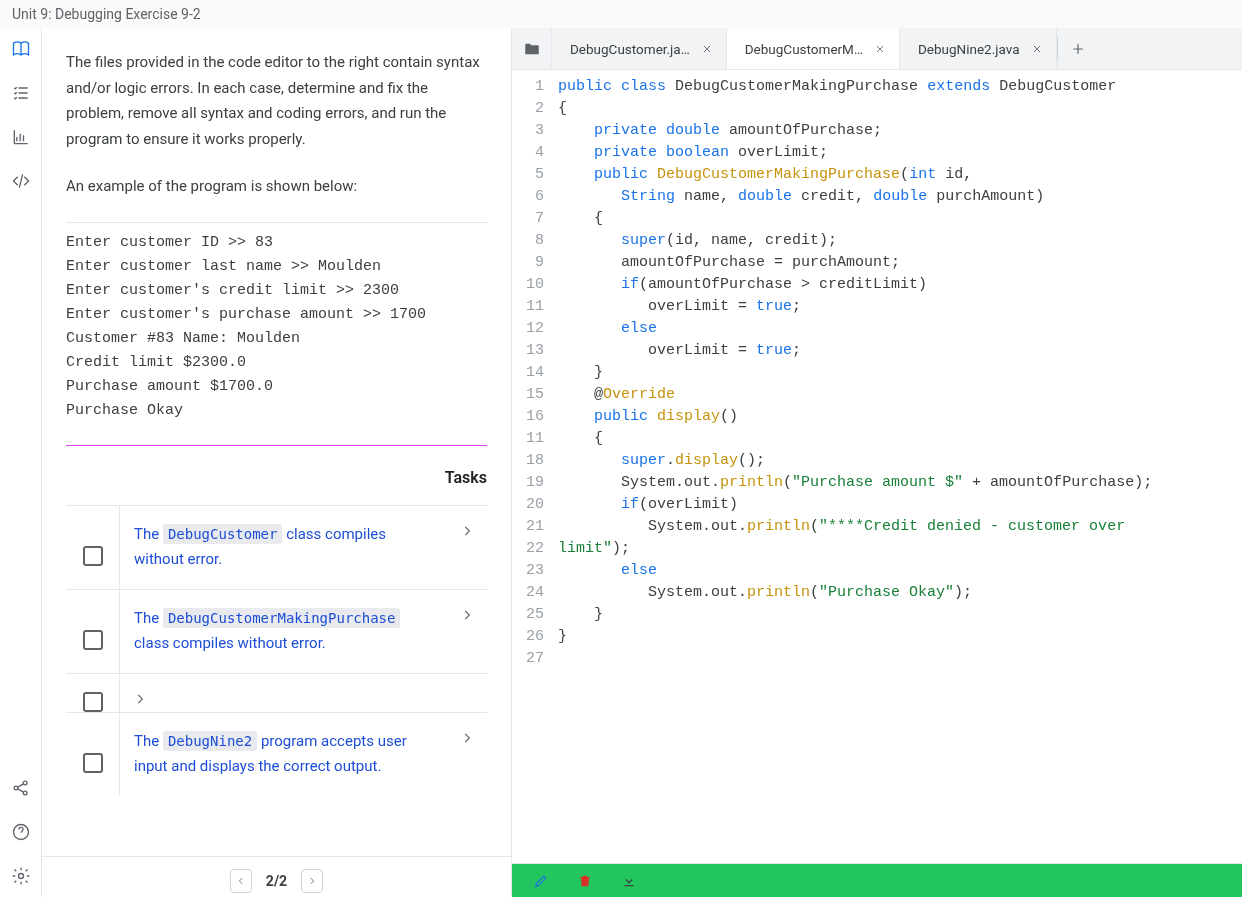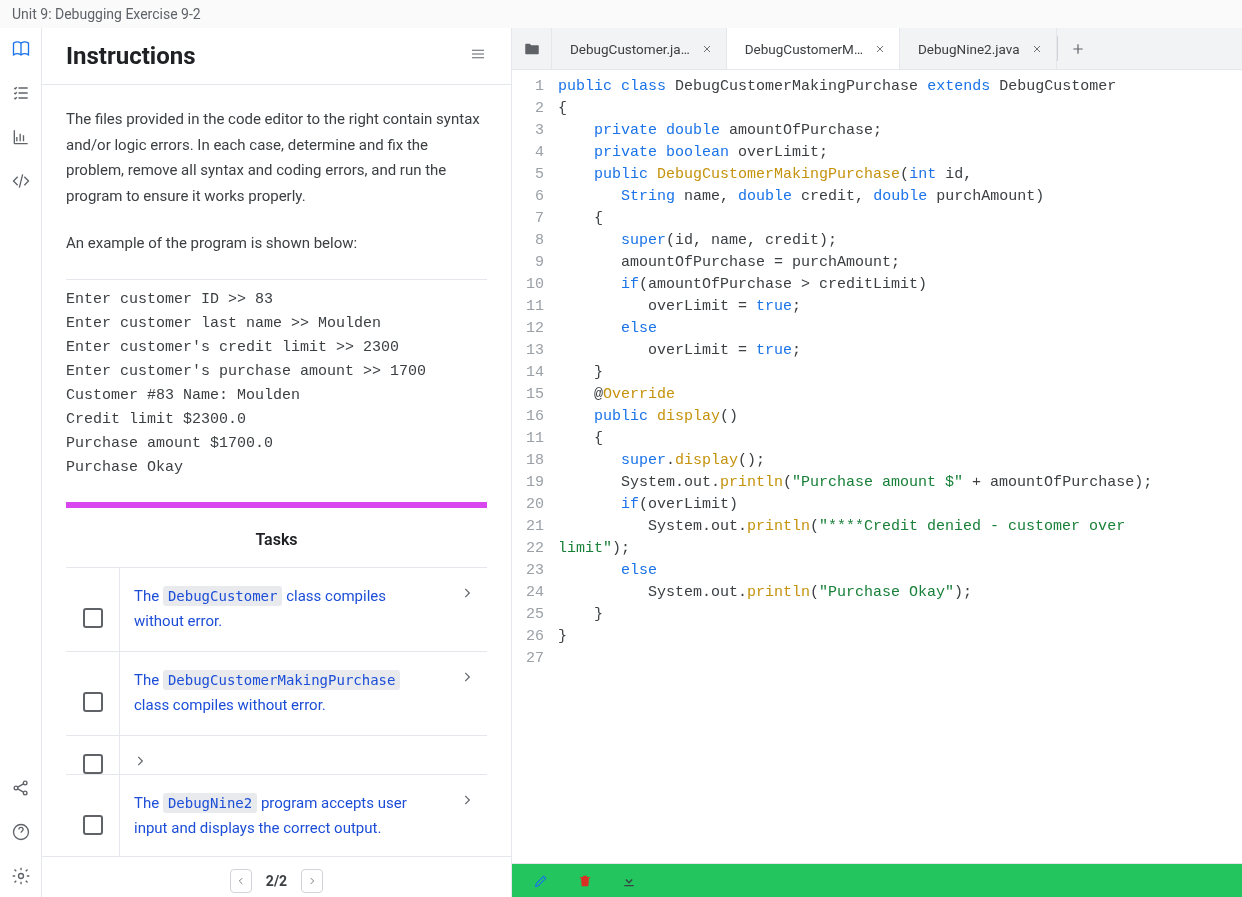--- a/index.html
+++ b/index.html
@@ -11,21 +11,21 @@
 .left-rail .rail-icon svg { width:20px; height:20px; stroke:#5f6368; fill:none; stroke-width:1.6; }
 .left-rail .rail-icon.active svg { stroke:#1a73e8; }
 .left-rail .spacer { flex:1; }
 .instructions-panel { width: 470px; background:#fff; border-right:1px solid #e4e7eb; display:flex; flex-direction:column; min-height:0; }
 .instr-header { display:flex; align-items:center; justify-content:space-between; padding:14px 24px 14px 24px; border-bottom:1px solid #e4e7eb; }
 .instr-header h1 { font-size:24px; font-weight:700; color:#202124; }
 .instr-body { flex:1; overflow-y:auto; padding: 22px 24px 0 24px; font-size:15px; line-height:1.7; color:#3c4043; }
 .instr-body p { margin-bottom: 22px; }
 .example-block { font-family: "SFMono-Regular", Consolas, "Liberation Mono", Menlo, monospace; font-size:15px; line-height:1.6; color:#3c4043; padding: 8px 0 22px 0; white-space:pre; }
 .instr-scroll-lines { border-top:1px solid #e4e7eb; }
-.tasks-header { text-align:center; font-weight:600; font-size:16px; padding:18px 0 14px 0; color:#202124; border-top:6px solid #d946ef; }
+.tasks-header { text-align:right; font-weight:600; font-size:16px; padding:18px 0 14px 0; color:#202124; border-top:1px solid #d946ef; }
 .task-row { display:flex; align-items:flex-start; border-top:1px solid #e4e7eb; padding:0; }
 .task-check { width:54px; display:flex; align-items:center; justify-content:center; padding-top:18px; border-right:1px solid #e4e7eb; align-self:stretch; }
 .task-check .box { width:20px; height:20px; border:2px solid #5f6368; border-radius:3px; }
 .task-content { flex:1; padding:16px 10px 16px 14px; font-size:15px; line-height:1.7; color:#1d4ed8; }
 .task-content code, .code-chip { font-family: "SFMono-Regular", Consolas, monospace; background:#e8eaed; padding:2px 5px; border-radius:3px; font-size:14px; }
 .task-arrow { width:40px; display:flex; align-items:center; justify-content:center; color:#5f6368; padding-top:18px; }
 .task-arrow svg { width:14px; height:14px; stroke:#5f6368; fill:none; stroke-width:2; }
 .pager { display:flex; align-items:center; justify-content:center; gap:14px; padding:12px 0 4px 0; border-top:1px solid #e4e7eb; font-size:14px; font-weight:700; color:#3c4043; }
 .pager .nav-btn { width:22px; height:24px; border:1px solid #d0d3d8; background:#fff; border-radius:4px; display:flex; align-items:center; justify-content:center; cursor:pointer; }
 .pager .nav-btn svg { width:10px; height:10px; stroke:#5f6368; fill:none; stroke-width:2; }
@@ -104,28 +104,20 @@
     </div>
     <div class="rail-icon" style="margin-bottom:10px;">
       <svg viewBox="0 0 24 24">
           <circle cx="12" cy="12" r="3"></circle>
           <path d="M12 2v3M12 19v3M4.2 4.2l2.1 2.1M17.7 17.7l2.1 2.1M2 12h3M19 12h3M4.2 19.8l2.1-2.1M17.7 6.3l2.1-2.1"></path>
         </svg>
     </div>
   </div>
 
   <div class="instructions-panel">
-    <div class="instr-header">
-      <h1>Instructions</h1>
-      <div class="hamburger">
-        <svg viewBox="0 0 24 24">
-            <path d="M4 7h16M4 12h16M4 17h16"></path>
-          </svg>
-      </div>
-    </div>
     <div class="instr-body">
       <p>The files provided in the code editor to the right contain syntax and/or logic errors. In each case, determine and fix the problem, remove all syntax and coding errors, and run the program to ensure it works properly.</p>
       <p>An example of the program is shown below:</p>
       <div class="instr-scroll-lines"></div>
       <div class="example-block">Enter customer ID &gt;&gt; 83
 Enter customer last name &gt;&gt; Moulden
 Enter customer's credit limit &gt;&gt; 2300
 Enter customer's purchase amount &gt;&gt; 1700
 Customer #83 Name: Moulden
 Credit limit $2300.0

